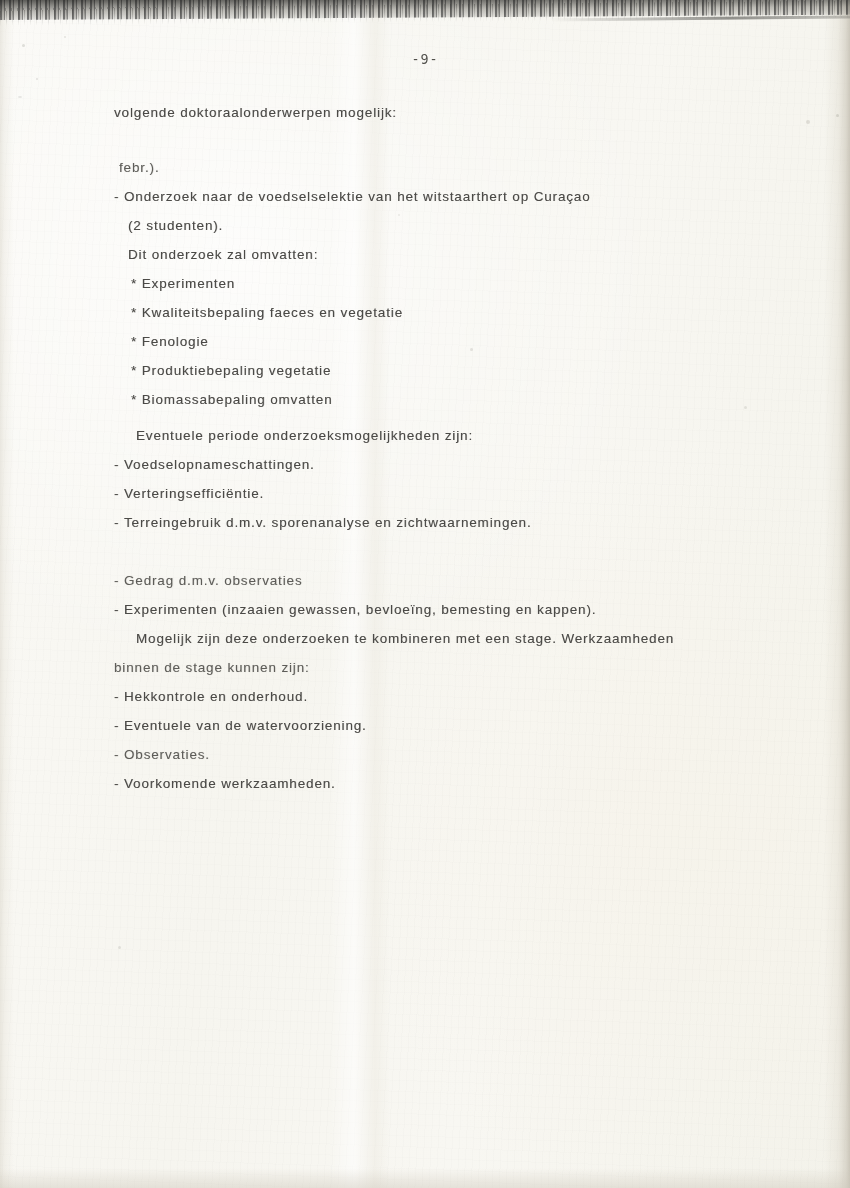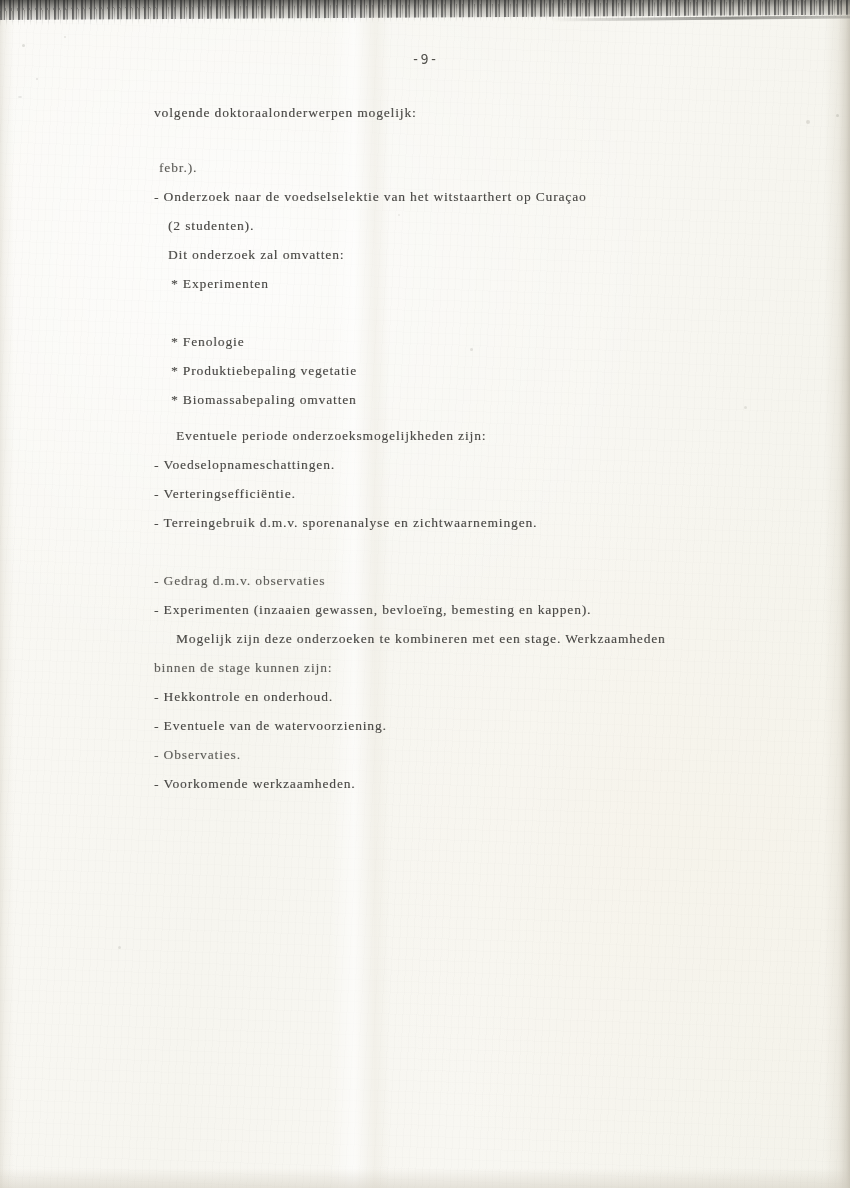--- a/index.html
+++ b/index.html
@@ -139,27 +139,26 @@
   
   #typed {
     position: absolute;
     top: 0; left: 0;
     width: 850px;
     height: 1188px;
   }
   .line {
     position: absolute;
     white-space: pre;
-    font-family: Liberation Serif, serif;
+    font-family: Liberation Sans, sans-serif;
     font-size: 13.4px;
     letter-spacing: 0.9px;
     color: #4b4a47;
     -webkit-font-smoothing: antialiased;
     text-shadow: 0.4px 0.25px 0.6px rgba(90,88,84,0.40);
-    margin-left: 40px;
   }
   .pageno {
     position: absolute;
     top: 52px;
     left: 0;
     width: 850px;
     text-align: center;
     font-family: "DejaVu Sans Mono", "Liberation Mono", monospace;
     font-size: 13.4px;
     letter-spacing: 1px;
@@ -222,20 +221,21 @@
     <div class="line ink-light" style="left:119px; top:160px;">febr.).</div>
 
     <div class="line" style="left:114px; top:189px;"><span>-</span><span>&nbsp;</span><span>Onderzoek naar de voedselselektie van het witstaarthert op Curaçao</span></div>
 
     <div class="line" style="left:128px; top:218px;">(2 studenten).</div>
 
     <div class="line" style="left:128px; top:247px;">Dit onderzoek zal omvatten:</div>
 
     <div class="line" style="left:131px; top:276px;"><span>*</span><span>&nbsp;</span><span>Experimenten</span></div>
 
+    <div class="line" style="left:131px; top:305px;"><span>*</span><span>&nbsp;</span><span>Kwaliteitsbepaling faeces en vegetatie</span></div>
 
     <div class="line" style="left:131px; top:334px;"><span>*</span><span>&nbsp;</span><span>Fenologie</span></div>
 
     <div class="line" style="left:131px; top:363px;text-align:right;"><span>*</span><span>&nbsp;</span><span>Produktiebepaling vegetatie</span></div>
 
     <div class="line" style="left:131px; top:392px;"><span>*</span><span>&nbsp;</span><span>Biomassabepaling omvatten</span></div>
 
     <div class="line" style="left:136px; top:428px;">Eventuele periode onderzoeksmogelijkheden zijn:</div>
 
     <div class="line" style="left:114px; top:457px;"><span>-</span><span>&nbsp;</span><span>Voedselopnameschattingen.</span></div>

